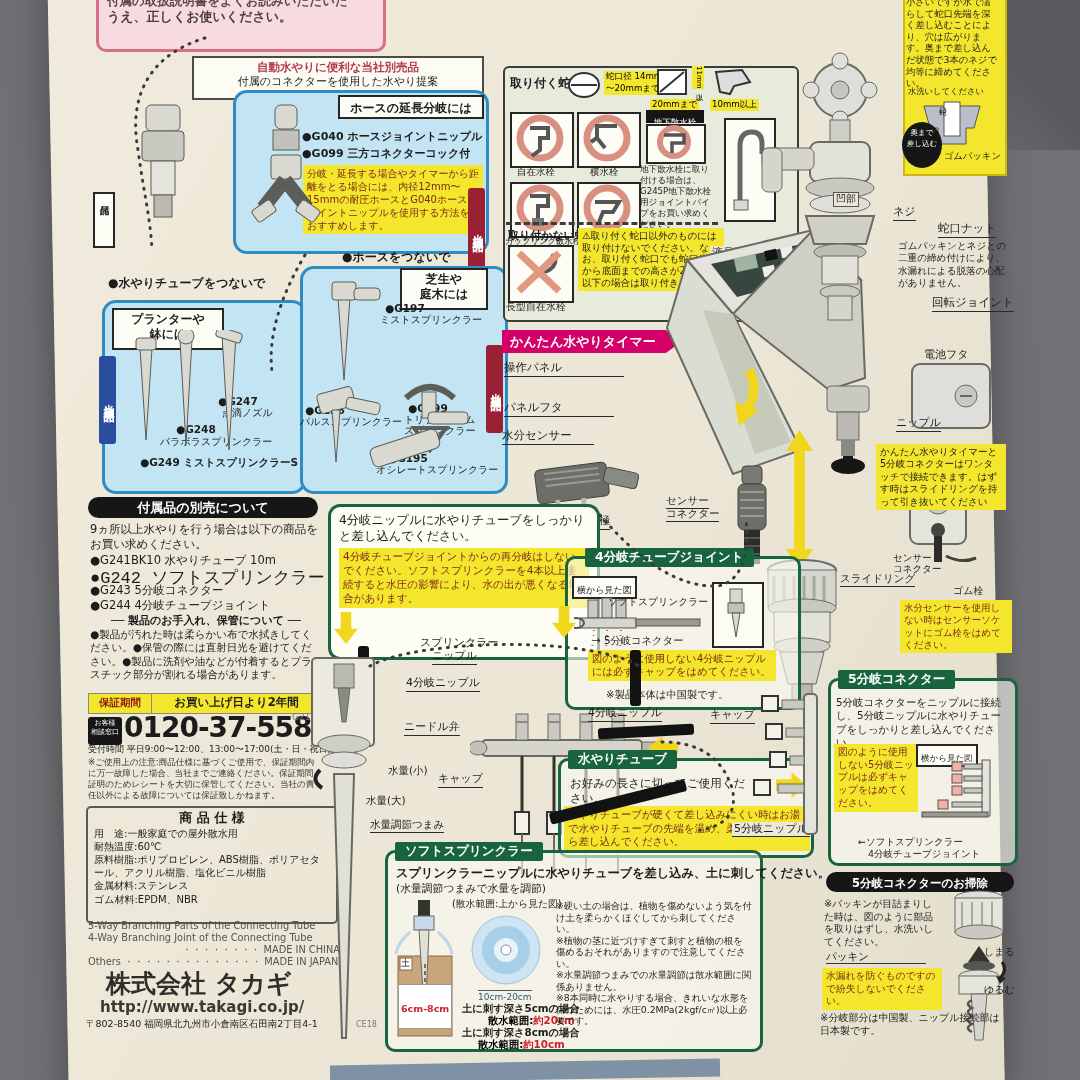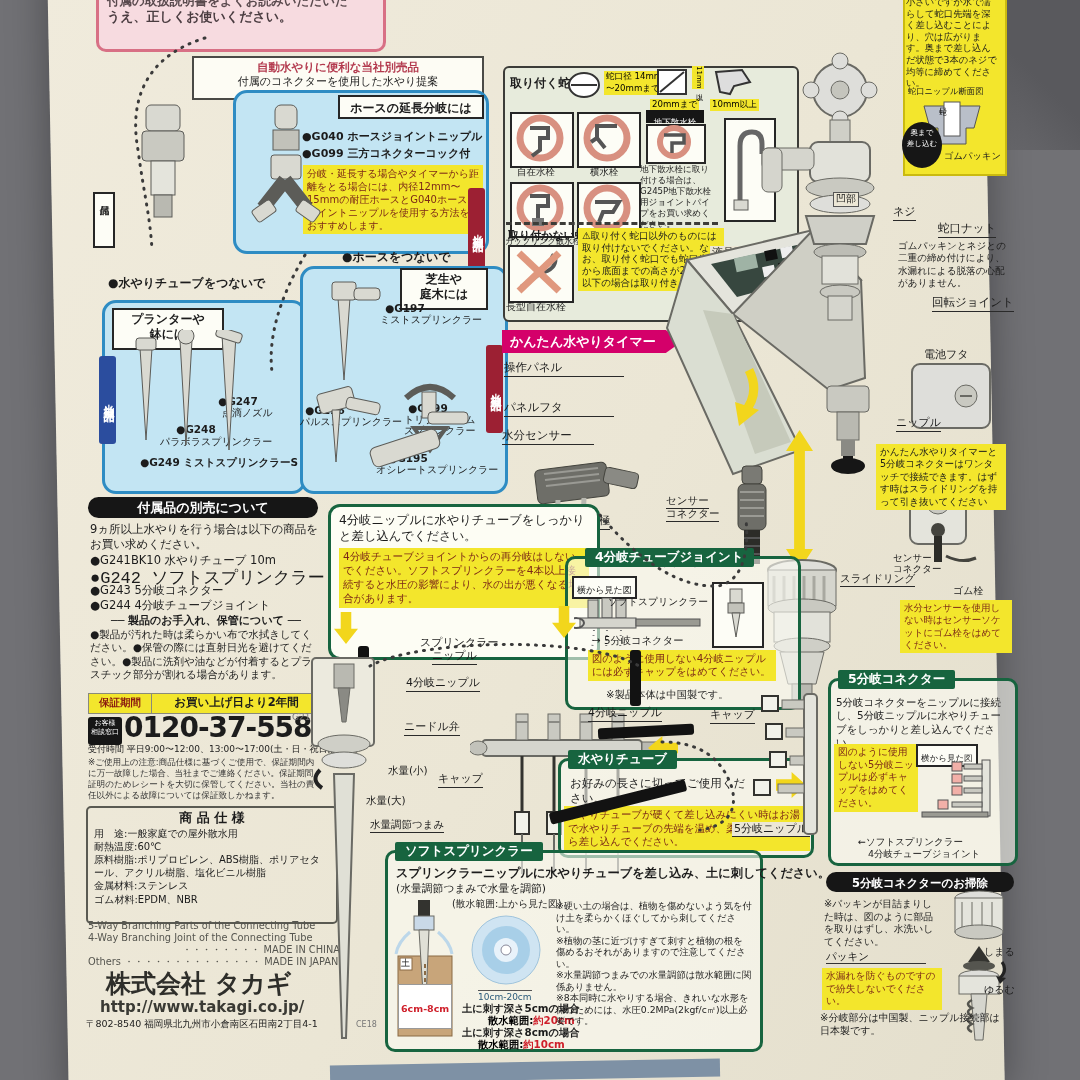--- a/index.html
+++ b/index.html
@@ -305,21 +305,21 @@
     <ellipse cx="92" cy="156" rx="30" ry="9" fill="#dededa" stroke="#6a6a64"></ellipse>
     <polygon points="58,168 126,168 118,196 66,196" fill="#cfcfc7" stroke="#6a6a64" stroke-width="2"></polygon>
     <ellipse cx="92" cy="204" rx="26" ry="8" fill="#bdbdb5" stroke="#6a6a64"></ellipse>
     <rect x="74" y="208" width="36" height="28" fill="#e2e2da" stroke="#6a6a64"></rect>
     <ellipse cx="92" cy="244" rx="20" ry="7" fill="#c9c9c1" stroke="#6a6a64"></ellipse>
     <rect x="80" y="248" width="24" height="24" fill="#d5d5cd" stroke="#6a6a64"></rect>
   </svg>
   <div class="a vtab" style="left:972px;top:6px;height:150px;background:none;color:#1c1c1c;border:1px solid #555;font-weight:normal;font-size:9px;letter-spacing:0;"><span>呼び径13 管用平行ネジ1/2</span></div>
   <div class="a" style="left:903px;top:-6px;width:100px;height:178px;background:#f3e62c;border:2px solid #caba10;"></div>
   <div class="a" style="left:906px;top:-4px;width:94px;font-size:9.3px;line-height:1.25;color:#1a1a1a;">小さいですが水で濡らして蛇口先端を深く差し込むことにより、穴は広がります。奥まで差し込んだ状態で3本のネジで均等に締めてください。</div>
-  <div class="a tx nw" style="left:908px;top:86px;font-size:8.3px;color:#1a1a1a;">蛇口ニップル断面図</div>
+  <div class="a tx nw" style="left:908px;top:86px;font-size:8.3px;color:#1a1a1a;">水洗いしてください</div>
   <svg class="a" style="left:916px;top:98px;" width="72" height="54" viewBox="0 0 72 54">
     <polygon points="8,8 64,8 58,30 50,30 50,46 22,46 22,30 14,30" fill="#b9bfc9" stroke="#555"></polygon>
     <rect x="28" y="4" width="16" height="34" fill="#fff" stroke="#555"></rect>
   </svg>
   <div class="a tx nw" style="left:938px;top:102px;font-size:7.5px;writing-mode:vertical-rl;">蛇口</div>
   <div class="a" style="left:902px;top:122px;width:40px;height:40px;background:#161616;border-radius:50%;text-align:center;padding-top:6px;">
     <div class="tx nw" style="font-size:7.5px;color:#fff;line-height:1.4;">奥まで</div>
     <div class="tx nw" style="font-size:7.5px;color:#fff;line-height:1.4;">差し込む</div>
   </div>
   <div class="a tx nw" style="left:944px;top:150px;font-size:9.3px;">ゴムパッキン</div>

